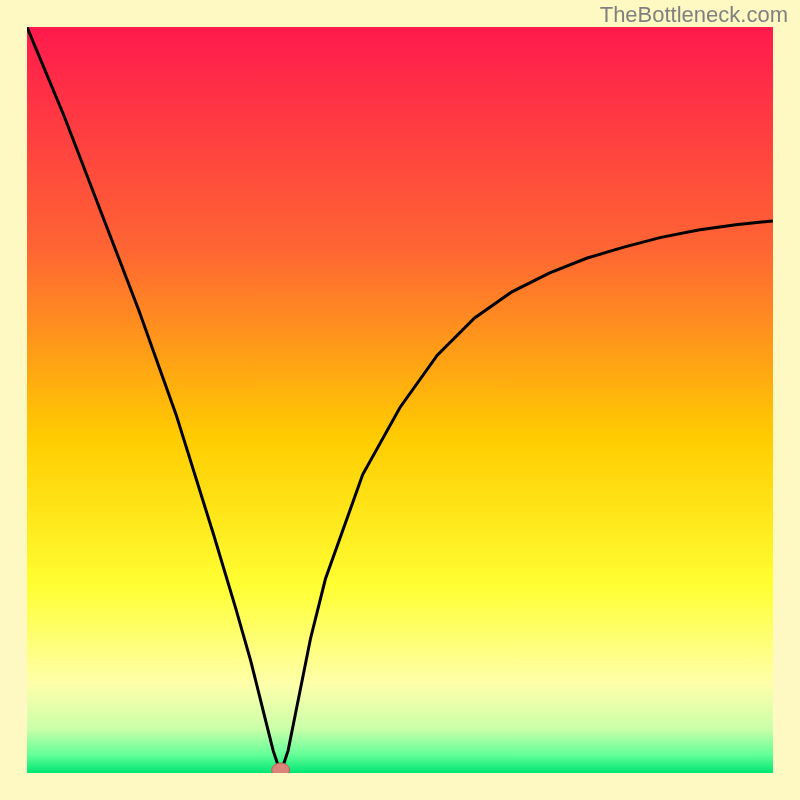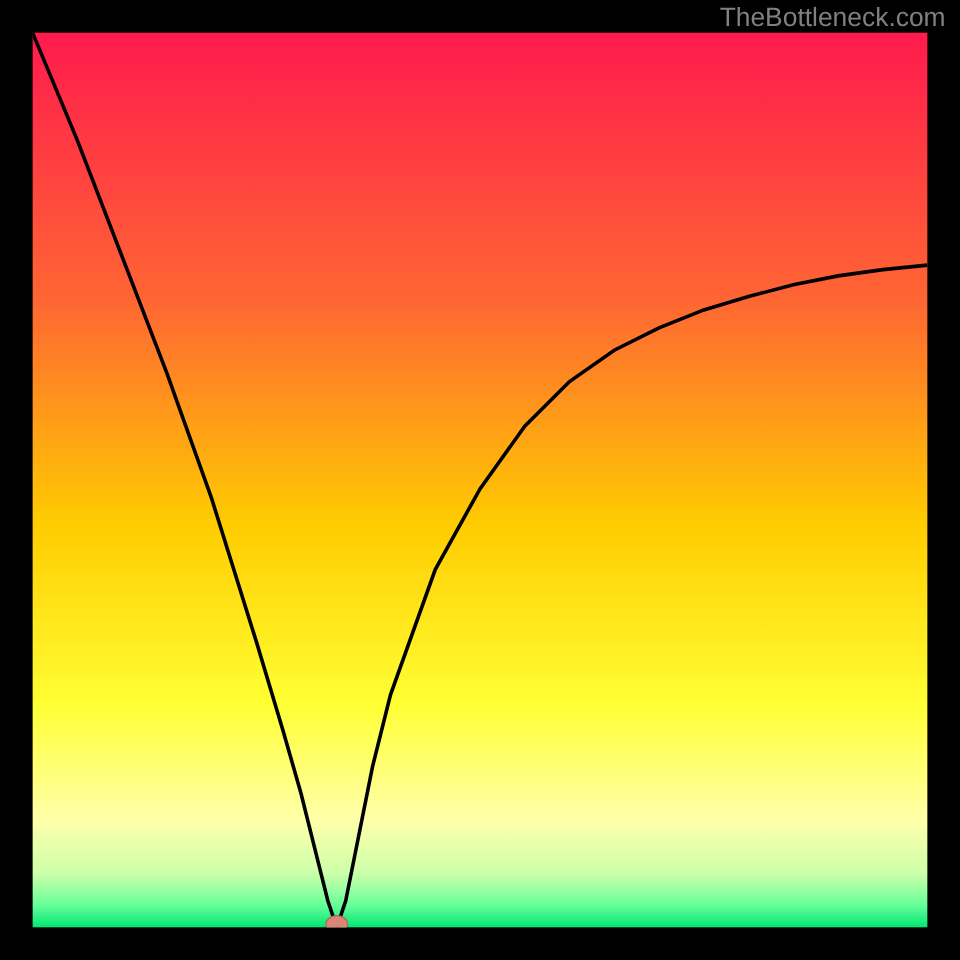--- a/index.html
+++ b/index.html
@@ -7,21 +7,21 @@
     padding: 0;
     width: 800px;
     height: 800px;
     overflow: hidden;
     font-family: Arial, sans-serif;
   }
   .container {
     position: relative;
     width: 800px;
     height: 800px;
-    background: #000000;
+    background: #fef9c3;
     text-align: right;
   }
   .watermark {
     position: absolute;
     top: 2px;
     right: 12px;
     color: #808080;
     font-size: 22px;
     font-family: Arial, sans-serif;
     z-index: 10;

